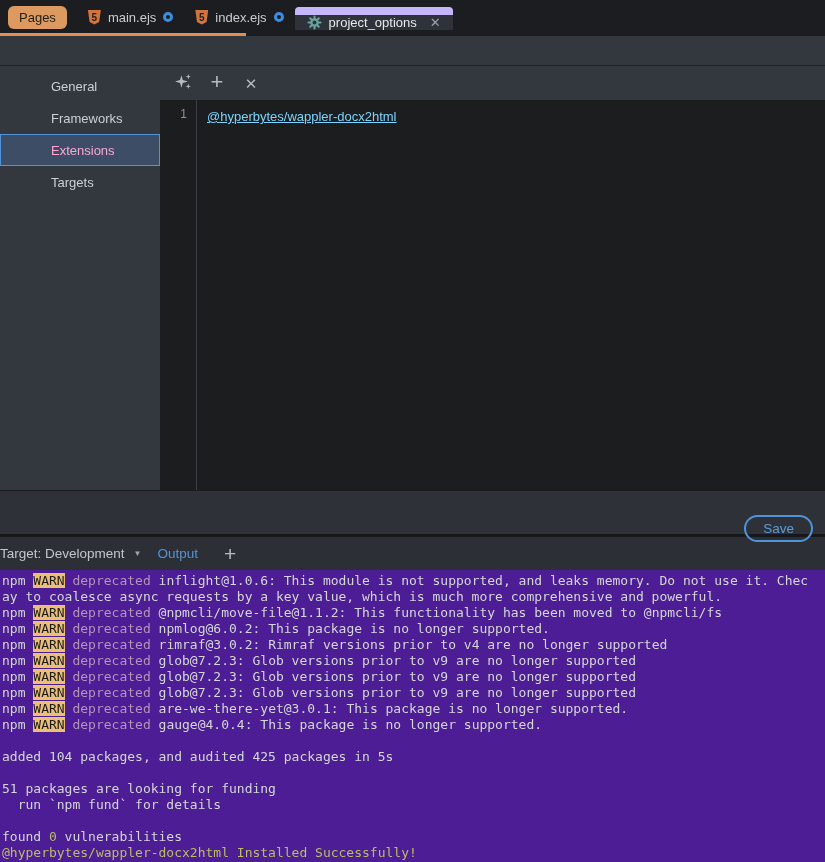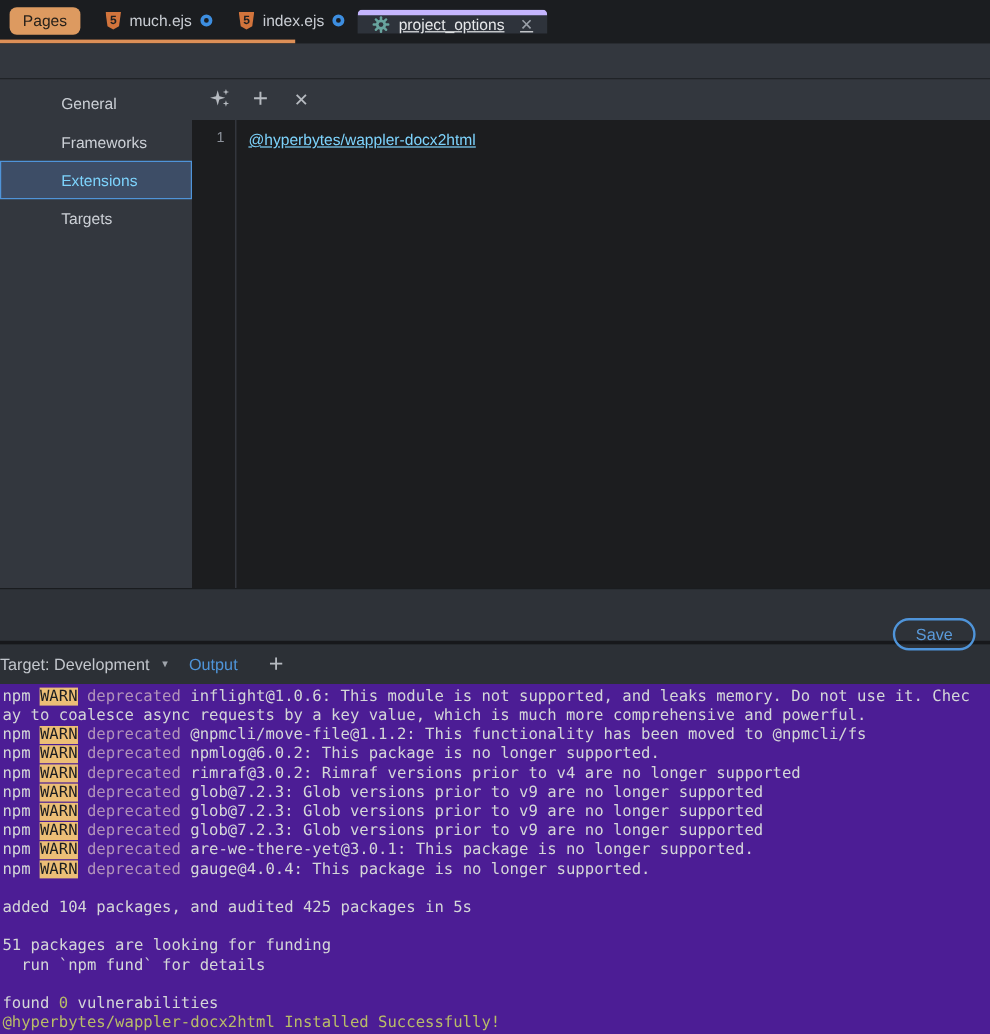--- a/index.html
+++ b/index.html
@@ -12,42 +12,42 @@
   
   .tabbar { height:36px; background:#1b1d20; display:flex; align-items:center; position:relative; }
   .orange-line { position:absolute; left:0; bottom:0; width:246px; height:3px; background:#dd8f57; }
   .pages-btn {
     align-self:center; margin:0 10px 2px 8px; background:#dd9a60; color:#27211a;
     border:none; border-radius:6px; padding:4px 11px; font-size:13px; cursor:pointer;
     font-family:"Liberation Sans",sans-serif;
   }
   .tab { display:flex; align-items:center; gap:7px; padding:0 11px 2px 11px; color:#c9cdd3; font-size:13px; cursor:pointer; }
   .tab.active {
-    background:#2e333b; border-top:5px solid #c4b5fd; border-radius:4px 4px 0 0;
-    color:#e6e8ea; padding:0 12px; position:relative; z-index:1;text-decoration:underline;
+    background:#2e333b; border-top:8px solid #c4b5fd; border-radius:4px 4px 0 0;
+    color:#e6e8ea; padding:0 12px; position:relative; z-index:1;
   }
   .html5-icon {
     width:13px; height:15px; background:#d2743c; flex:0 0 13px;
     clip-path:polygon(0 0,100% 0,87% 83%,50% 100%,13% 83%);
     color:#1d1f21; font-size:10px; font-weight:700;
     display:flex; align-items:center; justify-content:center;
   }
   .mod-dot { width:10px; height:10px; border:3px solid #3d8ee0; border-radius:50%; }
   .tab-close { color:#9aa0a8; font-size:13px; margin-left:6px; }
   .gear-svg { display:block; }
   
   .subheader { height:30px; background:#33373e; border-bottom:1px solid #202327; }
   
   .main { display:flex; height:424px; }
   .sidebar { width:160px; background:#33373e; padding-top:4px; flex:0 0 160px; }
   .side-item {
     height:32px; display:flex; align-items:center; padding-left:50px;
     color:#ccd0d6; font-size:13px; cursor:pointer; border:1px solid transparent;
   }
-  .side-item.selected { background:#3d4d66; border:1px solid #4f94d9; color:#7dd3fc; }
+  .side-item.selected { background:#3d4d66; border:1px solid #4f94d9; color:#f9a8d4; }
   .editor-col { flex:1; display:flex; flex-direction:column; min-width:0; }
   .editor-toolbar { height:34px; background:#33373e; display:flex; align-items:center; gap:8px; padding-left:10px; }
   .tool-btn {
     width:26px; height:26px; display:flex; align-items:center; justify-content:center;
     color:#b6bac0; background:transparent; border:none; cursor:pointer; padding:0;
   }
   .tool-plus { font-size:22px; font-weight:300; line-height:1; margin-top:-2px; }
   .tool-x { font-size:15px; line-height:1; }
   .editor { flex:1; background:#1c1d1f; display:flex; font-size:13px; cursor:text; }
   .gutter { width:37px; flex:0 0 37px; text-align:right; padding:7px 9px 0 0; color:#8d929b; border-right:1px solid #3a3e45; font-size:12px; }
@@ -85,21 +85,21 @@
 </head>
 <body>
 
 <div>
 
   <div class="tabbar">
     <button class="pages-btn">Pages</button>
     <div style="display:flex; align-items:stretch;" id="tab-strip">
         <div class="tab">
           <span class="html5-icon">5</span>
-          <span>much.ejs</span>
+          <span>main.ejs</span>
           <span class="mod-dot"></span>
         </div>
         <div class="tab">
           <span class="html5-icon">5</span>
           <span>index.ejs</span>
           <span class="mod-dot"></span>
         </div>
         <div class="tab active">
           <span>
             <svg class="gear-svg" width="15" height="15" viewBox="0 0 16 16">

